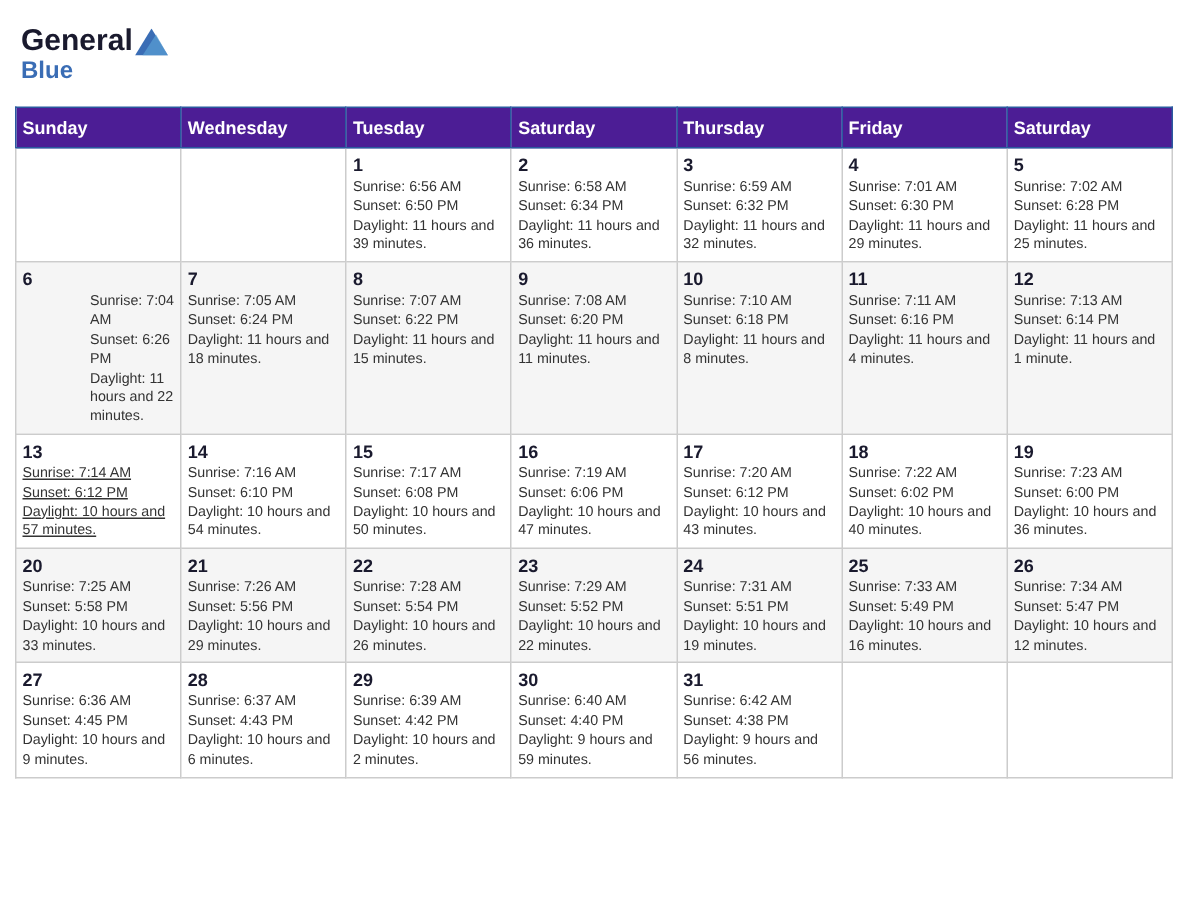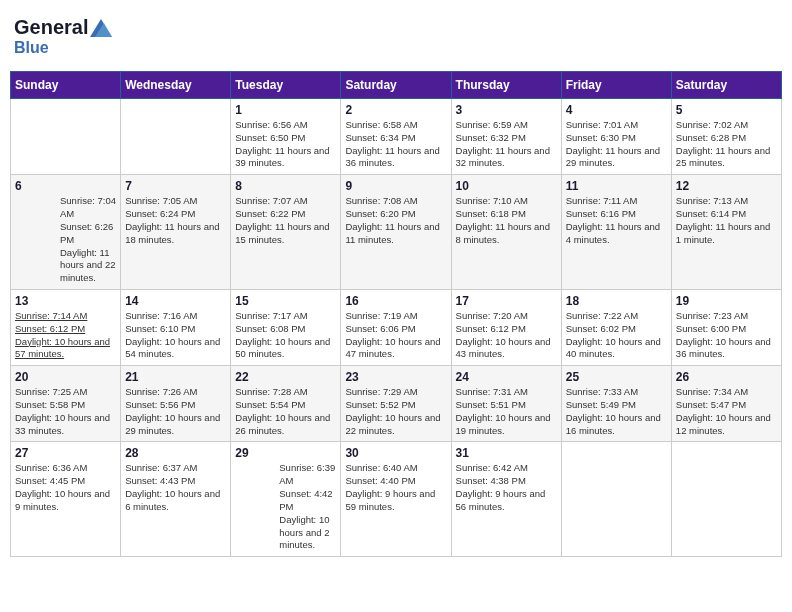--- a/index.html
+++ b/index.html
@@ -290,21 +290,21 @@
 Daylight: 10 hours and 9 minutes.</div>
         </td>
         <td>
           <div class="day-num">28</div>
           <div class="day-info" style="white-space: pre-line;">Sunrise: 6:37 AM
 Sunset: 4:43 PM
 Daylight: 10 hours and 6 minutes.</div>
         </td>
         <td>
           <div class="day-num">29</div>
-          <div class="day-info" style="white-space: pre-line; margin-left: 44px;">Sunrise: 6:39 AM
+          <div class="day-info" style="white-space: pre-line;">Sunrise: 6:39 AM
 Sunset: 4:42 PM
 Daylight: 10 hours and 2 minutes.</div>
         </td>
         <td>
           <div class="day-num">30</div>
           <div class="day-info" style="white-space: pre-line;">Sunrise: 6:40 AM
 Sunset: 4:40 PM
 Daylight: 9 hours and 59 minutes.</div>
         </td>
         <td>

